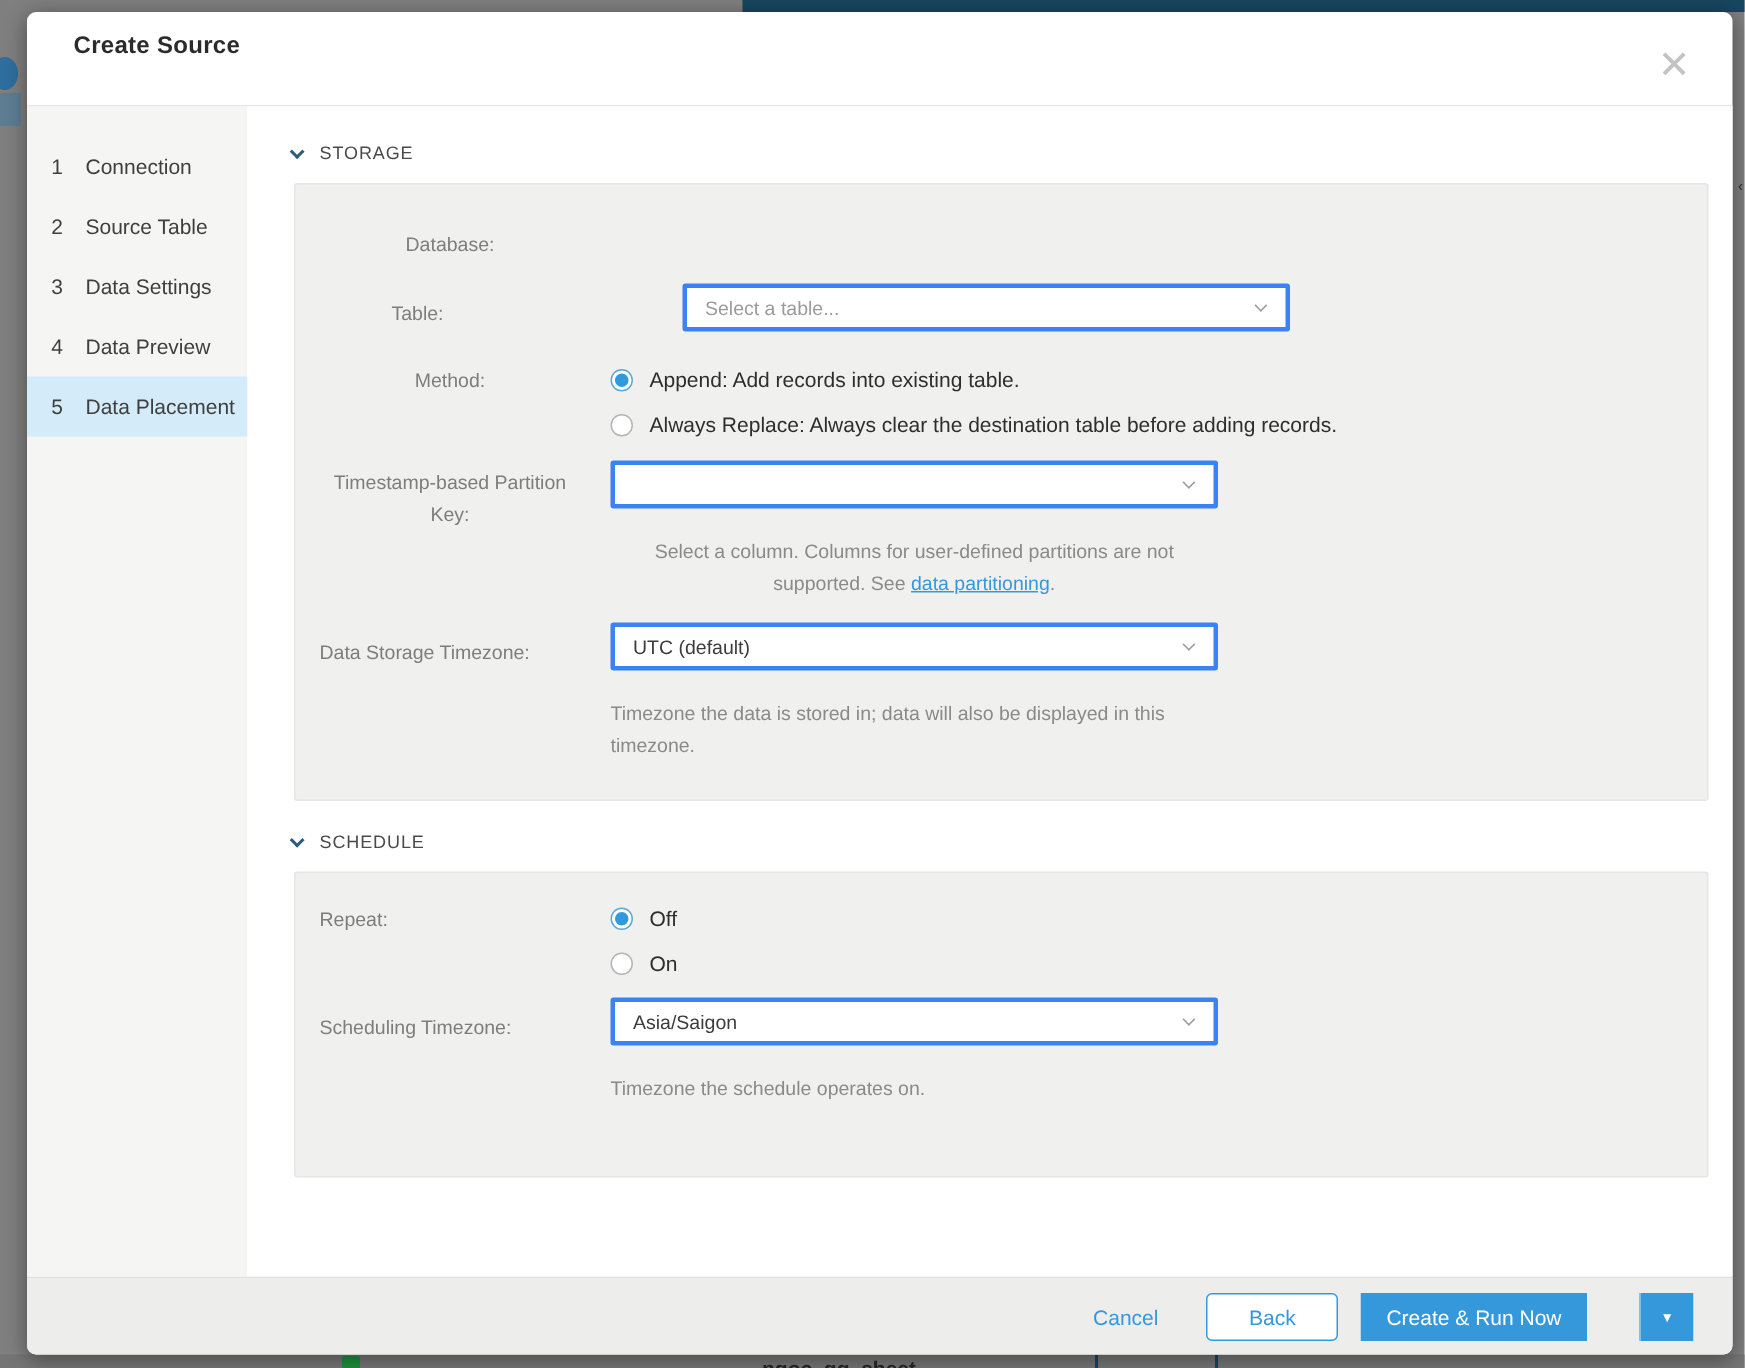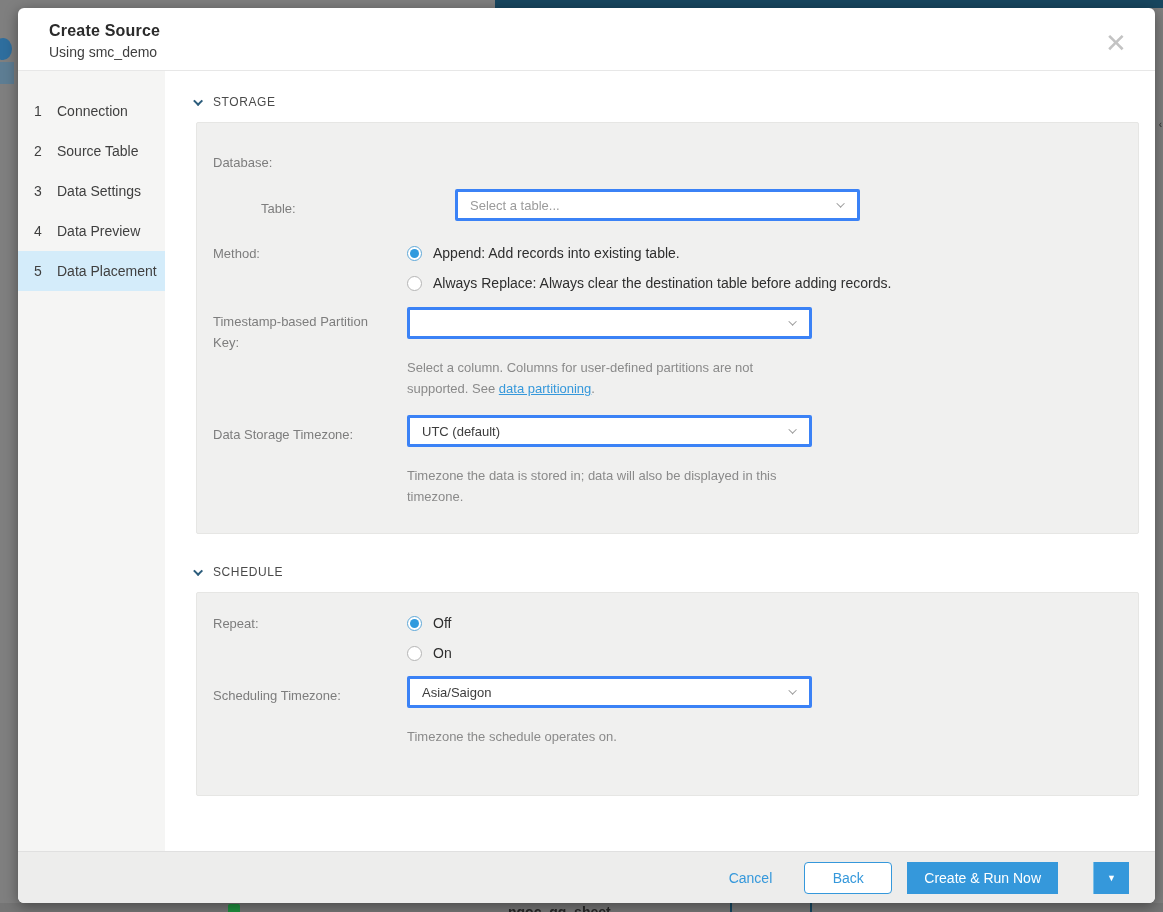--- a/index.html
+++ b/index.html
@@ -43,21 +43,21 @@
   .step { display:flex; align-items:center; height:40px; padding-left:14px; font-size:14px; color:#3f3f3f; cursor:pointer; }
   .step .num { width:12px; margin-right:13px; text-align:center; flex:0 0 auto; }
   .step.active { background:#d4ecfa; }
 
   
   .content { flex:1 1 auto; background:#ffffff; padding:24px 22px 0 31px; overflow:hidden; }
   .section-heading { display:flex; align-items:center; font-size:12px; color:#4a4a4a; letter-spacing:.6px; }
   .section-heading .chev { width:7px; height:7px; border-left:2px solid #2c5d7c; border-bottom:2px solid #2c5d7c; transform:rotate(-45deg) translateY(-2px); margin-right:10px; flex:0 0 auto; }
   .panel { background:#f0f0ef; border:1px solid #e6e6e4; border-radius:2px; margin-top:13px; padding:20px 16px 26px 16px; width:943px; }
   .panel.schedule-panel { padding-bottom:48px; }
-  .section-heading.schedule { margin-top:31px; }
+  .section-heading.schedule { margin-top:20px; }
 
   .form-row { display:flex; }
   .form-label { width:194px; flex:0 0 auto; font-size:13px; color:#7d7d7d; padding-top:9px; line-height:21px; padding-right:20px; }
   .form-control { width:405px; }
 
   .select {
     height:32px; background:#ffffff; border:3px solid #3b82f6; border-radius:2px;
     display:flex; align-items:center; justify-content:space-between;
     padding:0 12px; font-size:13px; cursor:pointer;
   }
@@ -70,21 +70,21 @@
   .radio-row { display:flex; align-items:center; margin-bottom:14px; cursor:pointer; }
   .radio-row:last-child { margin-bottom:0; }
   .radio { width:15px; height:15px; border-radius:50%; border:1px solid #b5b5b5; background:#fff; margin-right:11px; flex:0 0 auto; }
   .radio.checked { border:1px solid #5fa8d8; }
   .radio.checked::after { content:""; display:block; width:9px; height:9px; margin:2px; border-radius:50%; background:#2f9ade; }
   .radio-label { font-size:14px; color:#2e2e2e; }
 
   .help-text { font-size:13px; color:#8a8a8a; margin-top:18px; line-height:21px; max-width:474px; }
   .help-link { color:#3598db; text-decoration:underline; cursor:pointer; }
 
-  .mb16 { margin-bottom:16px; }
+  .mb16 { margin-bottom:16px;text-align:center; }
   .mb22 { margin-bottom:22px;margin-left:48px; }
   .mb15 { margin-bottom:15px; }
   .method-label, .repeat-label { padding-top:0; }
   .radio-group { padding-top:2px; }
 
   
   .modal-footer {
     flex:0 0 auto; height:52px; background:#ededec; border-top:1px solid #e0e0e0;
     border-radius:0 0 6px 6px;
     display:flex; align-items:center; justify-content:flex-end; padding-right:26px;
@@ -111,21 +111,20 @@
   <div class="bg-sheet-icon"></div>
   <div class="bg-table-text">ngoc_gg_sheet</div>
   <div class="bg-vline v1"></div>
   <div class="bg-vline v2"></div>
 </div>
 
 <div class="modal">
 
   <div class="modal-header">
     <div class="modal-title">Create Source</div>
-    <div class="modal-subtitle">Using smc_demo</div>
     <div class="close-btn">✕</div>
   </div>
 
   <div class="modal-body">
 
     <div class="sidebar">
       <div class="step">
         <span class="num">1</span>
         <span>Connection</span>
       </div>

